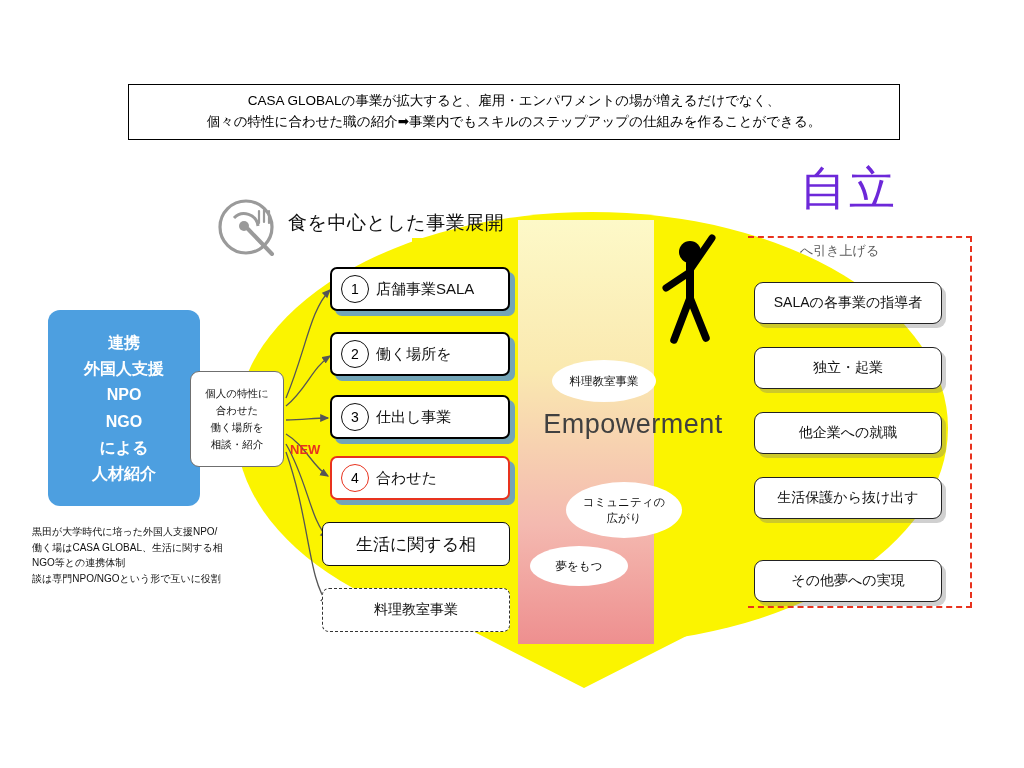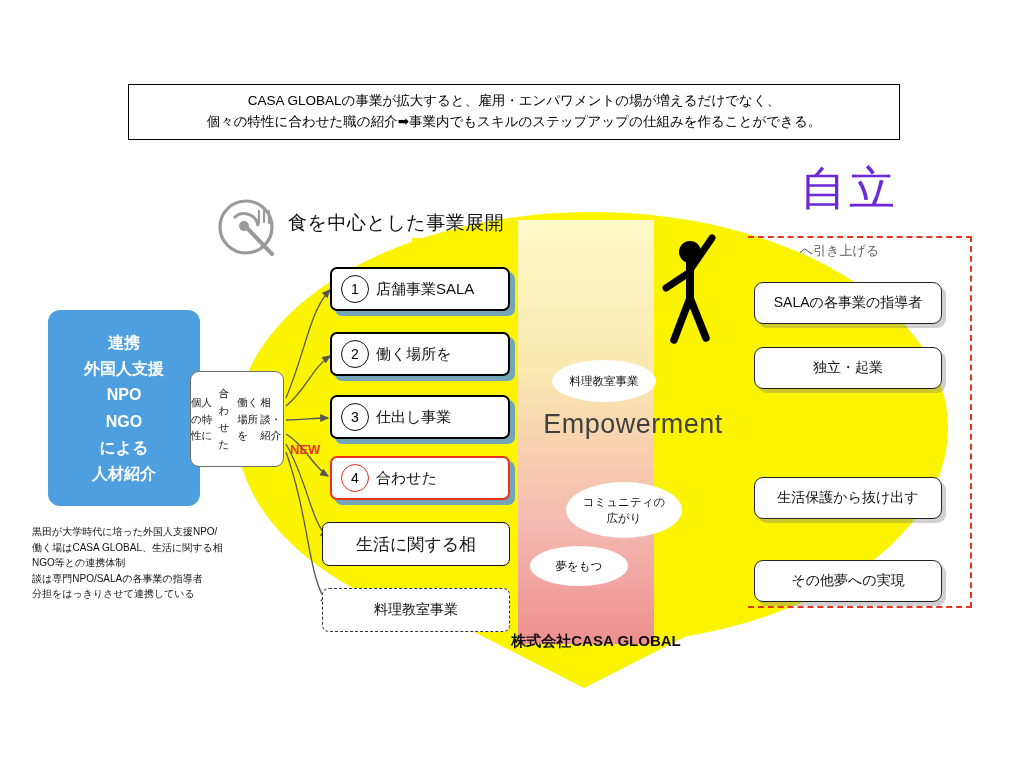--- a/index.html
+++ b/index.html
@@ -128,21 +128,21 @@
   .person-box {
     position: absolute;
     left: 190px;
     top: 371px;
     width: 94px;
     height: 96px;
     border: 1.5px solid #6f6f6f;
     border-radius: 9px;
     background: #fff;
     display: flex;
-    flex-direction: row;
+    flex-direction: column;
     align-items: center;
     justify-content: center;
     box-sizing: border-box;
   }
   .person-box div {
     font-size: 10.5px;
     line-height: 1.6;
     color: #111;
   }
 
@@ -357,22 +357,21 @@
     <div>NPO</div>
     <div>NGO</div>
     <div>による</div>
     <div>人材紹介</div>
   </div>
 
   <div class="left-note">
     <div>黒田が大学時代に培った外国人支援NPO/</div>
     <div>働く場はCASA GLOBAL、生活に関する相</div>
     <div>NGO等との連携体制</div>
-    <div>談は専門NPO/SALAの各事業の指導者</div>
-    <div>分担をはっきりさせて連携している</div>
+    <div>談は専門NPO/NGOという形で互いに役割</div>
   </div>
 
   <div class="person-box">
     <div>個人の特性に</div>
     <div>合わせた</div>
     <div>働く場所を</div>
     <div>相談・紹介</div>
   </div>
 
   <div class="biz black" style="left:330px; top:267px;">
@@ -410,41 +409,43 @@
   </div>
   <div class="bubble" style="left:566px; top:482px; width:116px; height:56px;">
     <span>コミュニティの</span>
     <span>広がり</span>
   </div>
   <div class="bubble" style="left:530px; top:546px; width:98px; height:40px;">
     <span>夢をもつ</span>
   </div>
 
   <div class="empowerment">Empowerment</div>
-  <div class="company-name">株式会社CASA GLOBAL</div>
 
   <svg class="stick-figure" viewBox="0 0 80 120">
     <circle cx="36" cy="24" r="11" fill="#000"></circle>
     <path d="M36 35 L36 72" stroke="#000" stroke-width="8" stroke-linecap="round"></path>
     <path d="M36 44 L12 60" stroke="#000" stroke-width="7" stroke-linecap="round"></path>
     <path d="M36 42 L58 10" stroke="#000" stroke-width="7" stroke-linecap="round"></path>
     <path d="M36 70 L20 112" stroke="#000" stroke-width="7.5" stroke-linecap="round"></path>
     <path d="M36 70 L52 110" stroke="#000" stroke-width="7.5" stroke-linecap="round"></path>
   </svg>
 
   <div class="red-dashed"></div>
   <div class="jiritsu">自立</div>
   <div class="jiritsu-sub">へ引き上げる</div>
 
   <div class="outcome" style="top:282px;">
     <span>SALAの各事業の指導者</span>
   </div>
   <div class="outcome" style="top:347px;">
     <span>独立・起業</span>
   </div>
+  <div class="outcome" style="top:412px;">
+    <span>他企業への就職</span>
+  </div>
   <div class="outcome" style="top:477px;">
     <span>生活保護から抜け出す</span>
   </div>
   <div class="outcome" style="top:560px;">
     <span>その他夢への実現</span>
   </div>
 
 </div>
 
 </body></html>

